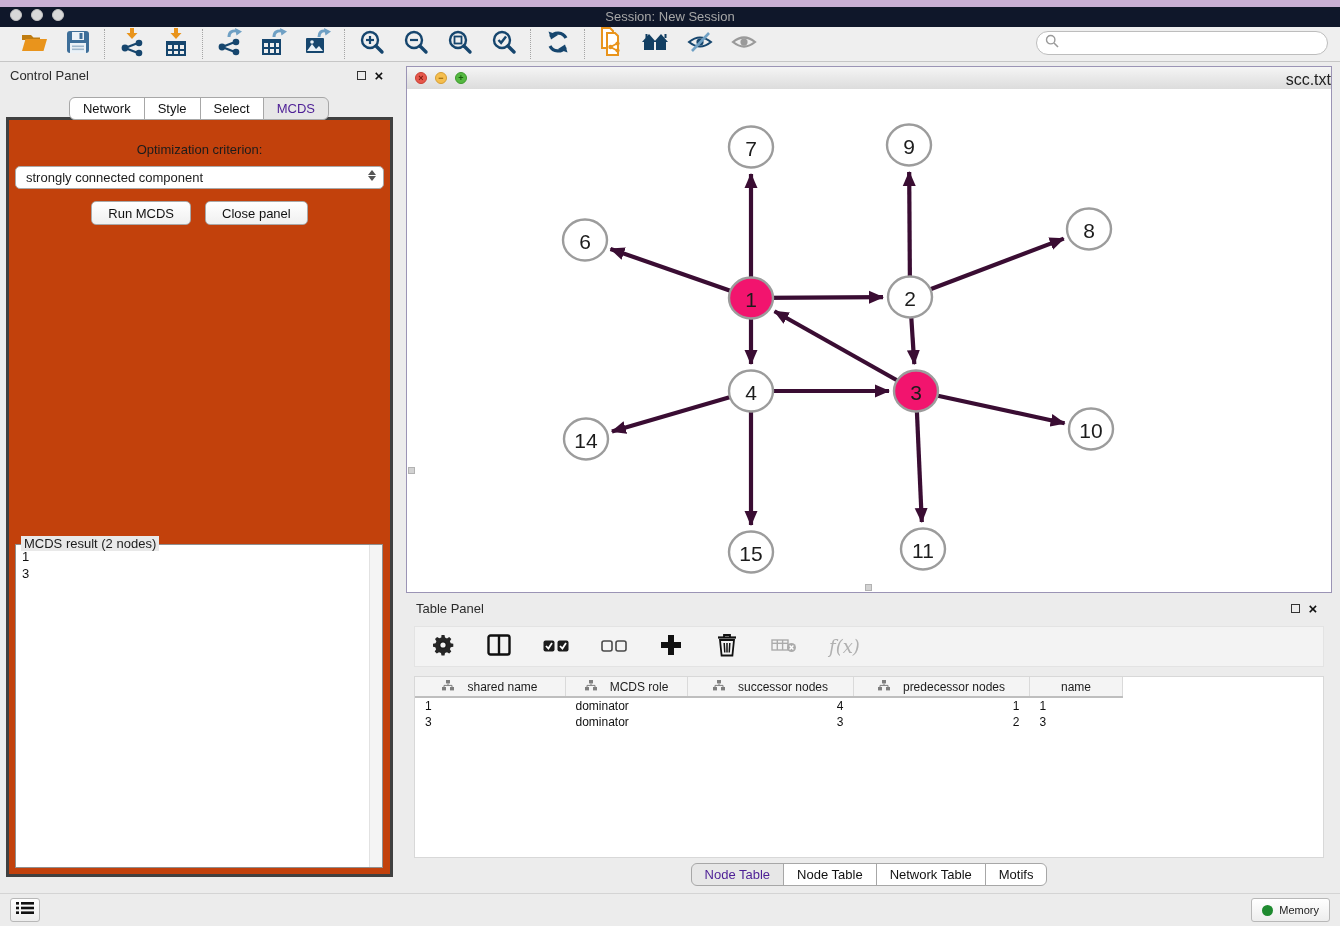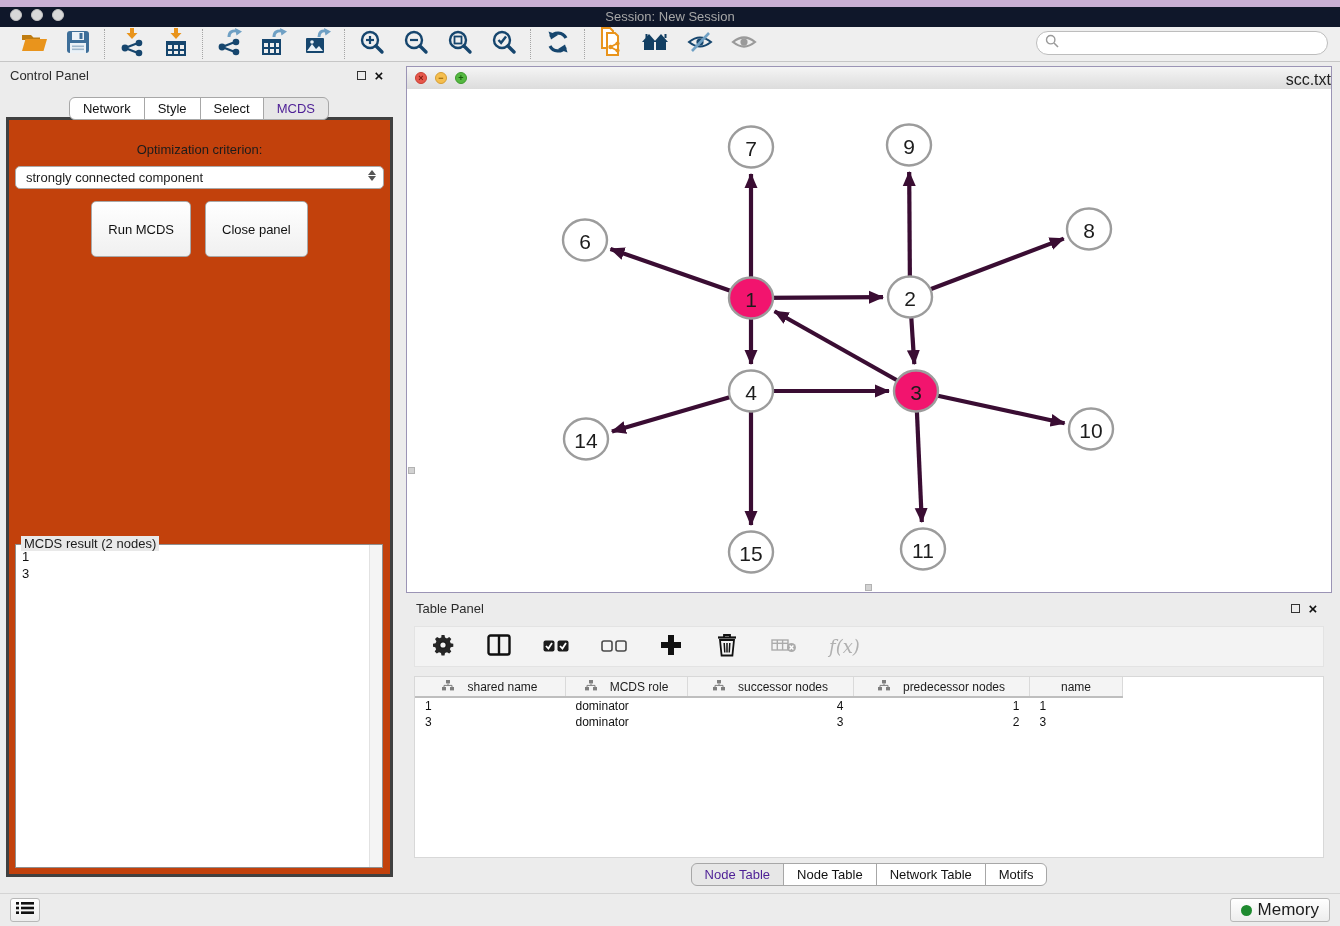--- a/index.html
+++ b/index.html
@@ -36,21 +36,21 @@
   .seg .tab:first-child{border-top-left-radius:6px;border-bottom-left-radius:6px;margin-left:0;}
   .seg .tab:last-child{border-top-right-radius:6px;border-bottom-right-radius:6px;}
   .seg .tab.sel{background:#E7E7E7;color:#4c1d95;}
   .cp-body{position:absolute;top:55px;left:6px;right:5px;bottom:16px;border:3px solid #404040;background:#c2410c;}
   .opt-label{margin-top:22px;text-align:center;font-size:13px;color:#1c1c1c;}
   .criterion{position:relative;margin:9px auto 0 auto;width:369px;height:23px;background:#fff;border:1px solid #A9A9A9;border-radius:5px;box-sizing:border-box;font-size:13px;display:flex;align-items:center;padding-left:10px;}
   .stepper{position:absolute;right:7px;top:3px;display:flex;flex-direction:column;gap:1px;align-items:center;}
   .stepper .up{width:0;height:0;border-left:4px solid transparent;border-right:4px solid transparent;border-bottom:5px solid #555;}
   .stepper .dn{width:0;height:0;border-left:4px solid transparent;border-right:4px solid transparent;border-top:5px solid #555;}
   .cp-buttons{margin-top:12px;display:flex;justify-content:center;gap:14px;}
-  .btn{height:22px;background:linear-gradient(#FFFFFF,#F0F0F0);border:1px solid #A9A9A9;border-radius:5px;font-size:13px;padding:16px 16px;display:flex;align-items:center;color:#111;}
+  .btn{height:22px;background:linear-gradient(#FFFFFF,#F0F0F0);border:1px solid #A9A9A9;border-radius:5px;font-size:13px;padding:0 16px;display:flex;align-items:center;color:#111;}
   .mcds-fieldset{position:absolute;left:6px;right:7px;top:424px;bottom:6px;}
   .mcds-legend{position:absolute;top:-8px;left:6px;background:#E9E9E9;padding:0 3px;font-size:13px;z-index:1;}
   .mcds-inner{position:absolute;inset:0;border:1px solid #8F8F8F;background:#fff;}
   .mcds-text{position:absolute;left:0;top:0;right:13px;bottom:0;padding:3px 6px;font-size:13px;line-height:17px;white-space:pre;color:#111;}
   .mcds-scroll{position:absolute;right:0;top:0;bottom:0;width:12px;background:#F4F4F4;border-left:1px solid #E2E2E2;}
 
   
   .net-window{position:absolute;left:406px;top:66px;width:926px;height:527px;border:1px solid #9B94B5;box-sizing:border-box;background:#fff;}
   .net-titlebar{position:relative;height:22px;background:linear-gradient(#F5F5F5,#DCDCDC);border-bottom:1px solid #6E6E6E;}
   .net-lights{position:absolute;left:8px;top:5px;display:flex;gap:8px;}
@@ -72,21 +72,21 @@
   table.datatable th{font-weight:400;height:19px;background:#F4F4F4;border-right:1px solid #DADADA;border-bottom:2px double #BEBEBE;padding:0 4px;white-space:nowrap;}
   .th-inner{display:flex;align-items:center;justify-content:center;gap:13px;}
   table.datatable td{height:16px;padding:0 10px;white-space:nowrap;color:#111;}
   td.al{text-align:left;} td.ar{text-align:right;}
   .tp-tabs{position:absolute;left:0;right:0;bottom:5px;display:flex;justify-content:center;}
 
   
   .statusbar{position:absolute;left:0;top:893px;width:1340px;height:33px;background:#ECECEC;border-top:1px solid #D4D4D4;}
   .sb-btn{position:absolute;top:4px;height:24px;background:linear-gradient(#FFFFFF,#EDEDED);border:1px solid #B8B8B8;border-radius:3px;display:flex;align-items:center;justify-content:center;box-sizing:border-box;}
   .sb-left{left:10px;width:30px;}
-  .sb-right{right:10px;padding:0 10px;font-size:17px;gap:6px;}
+  .sb-right{right:10px;padding:0 10px;font-size:11px;gap:6px;}
   .mem-dot{width:11px;height:11px;border-radius:50%;background:#1E8A2F;}
 </style>
 </head>
 <body>
 
 <div class="app">
 
   <div class="titlebar">
     <div class="accent-strip"></div>
     <div class="tl-group">

